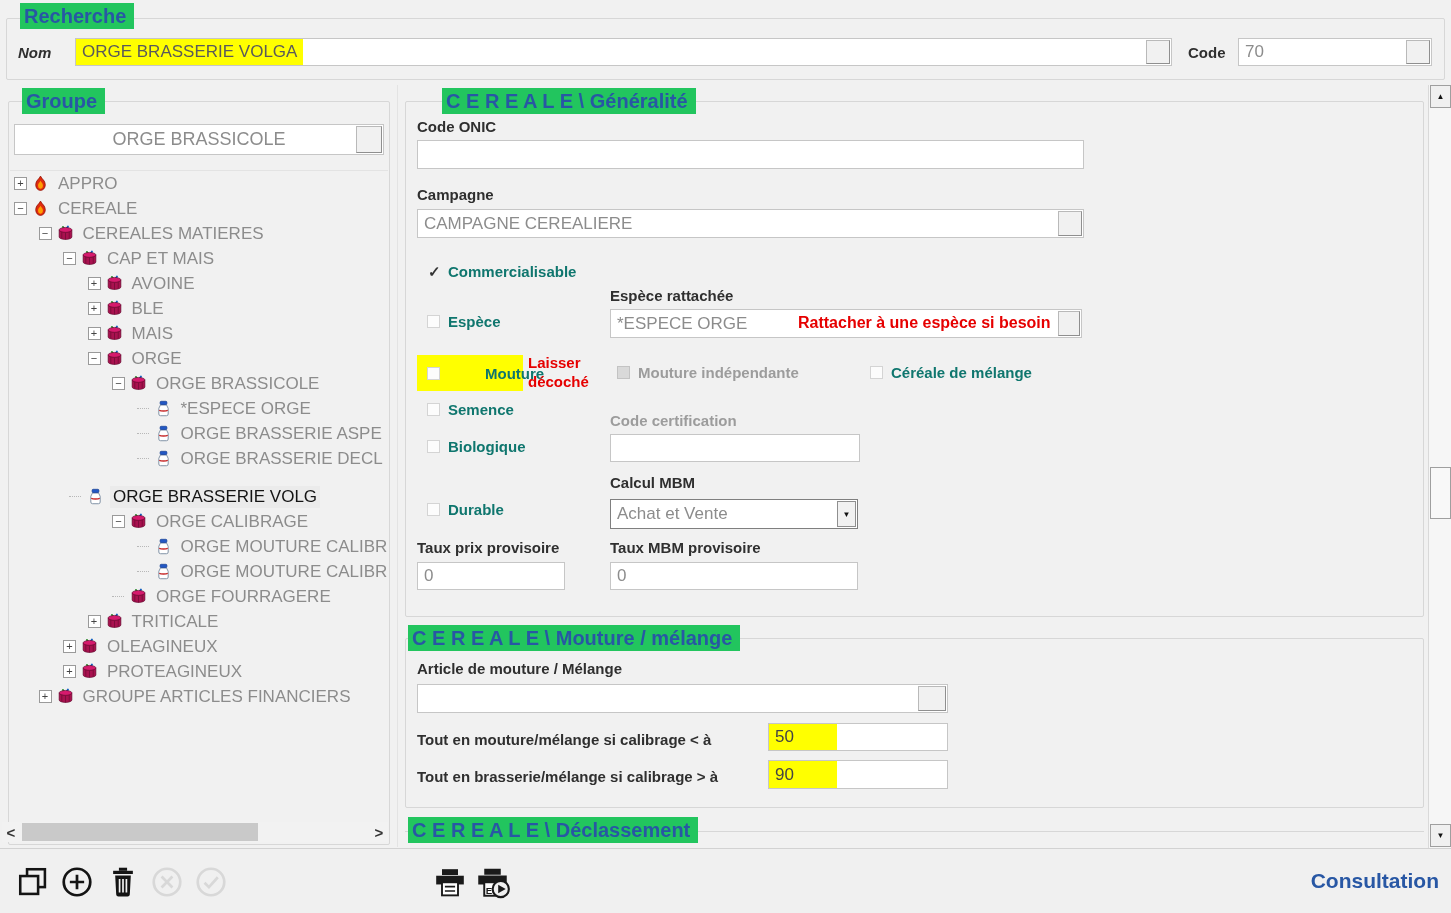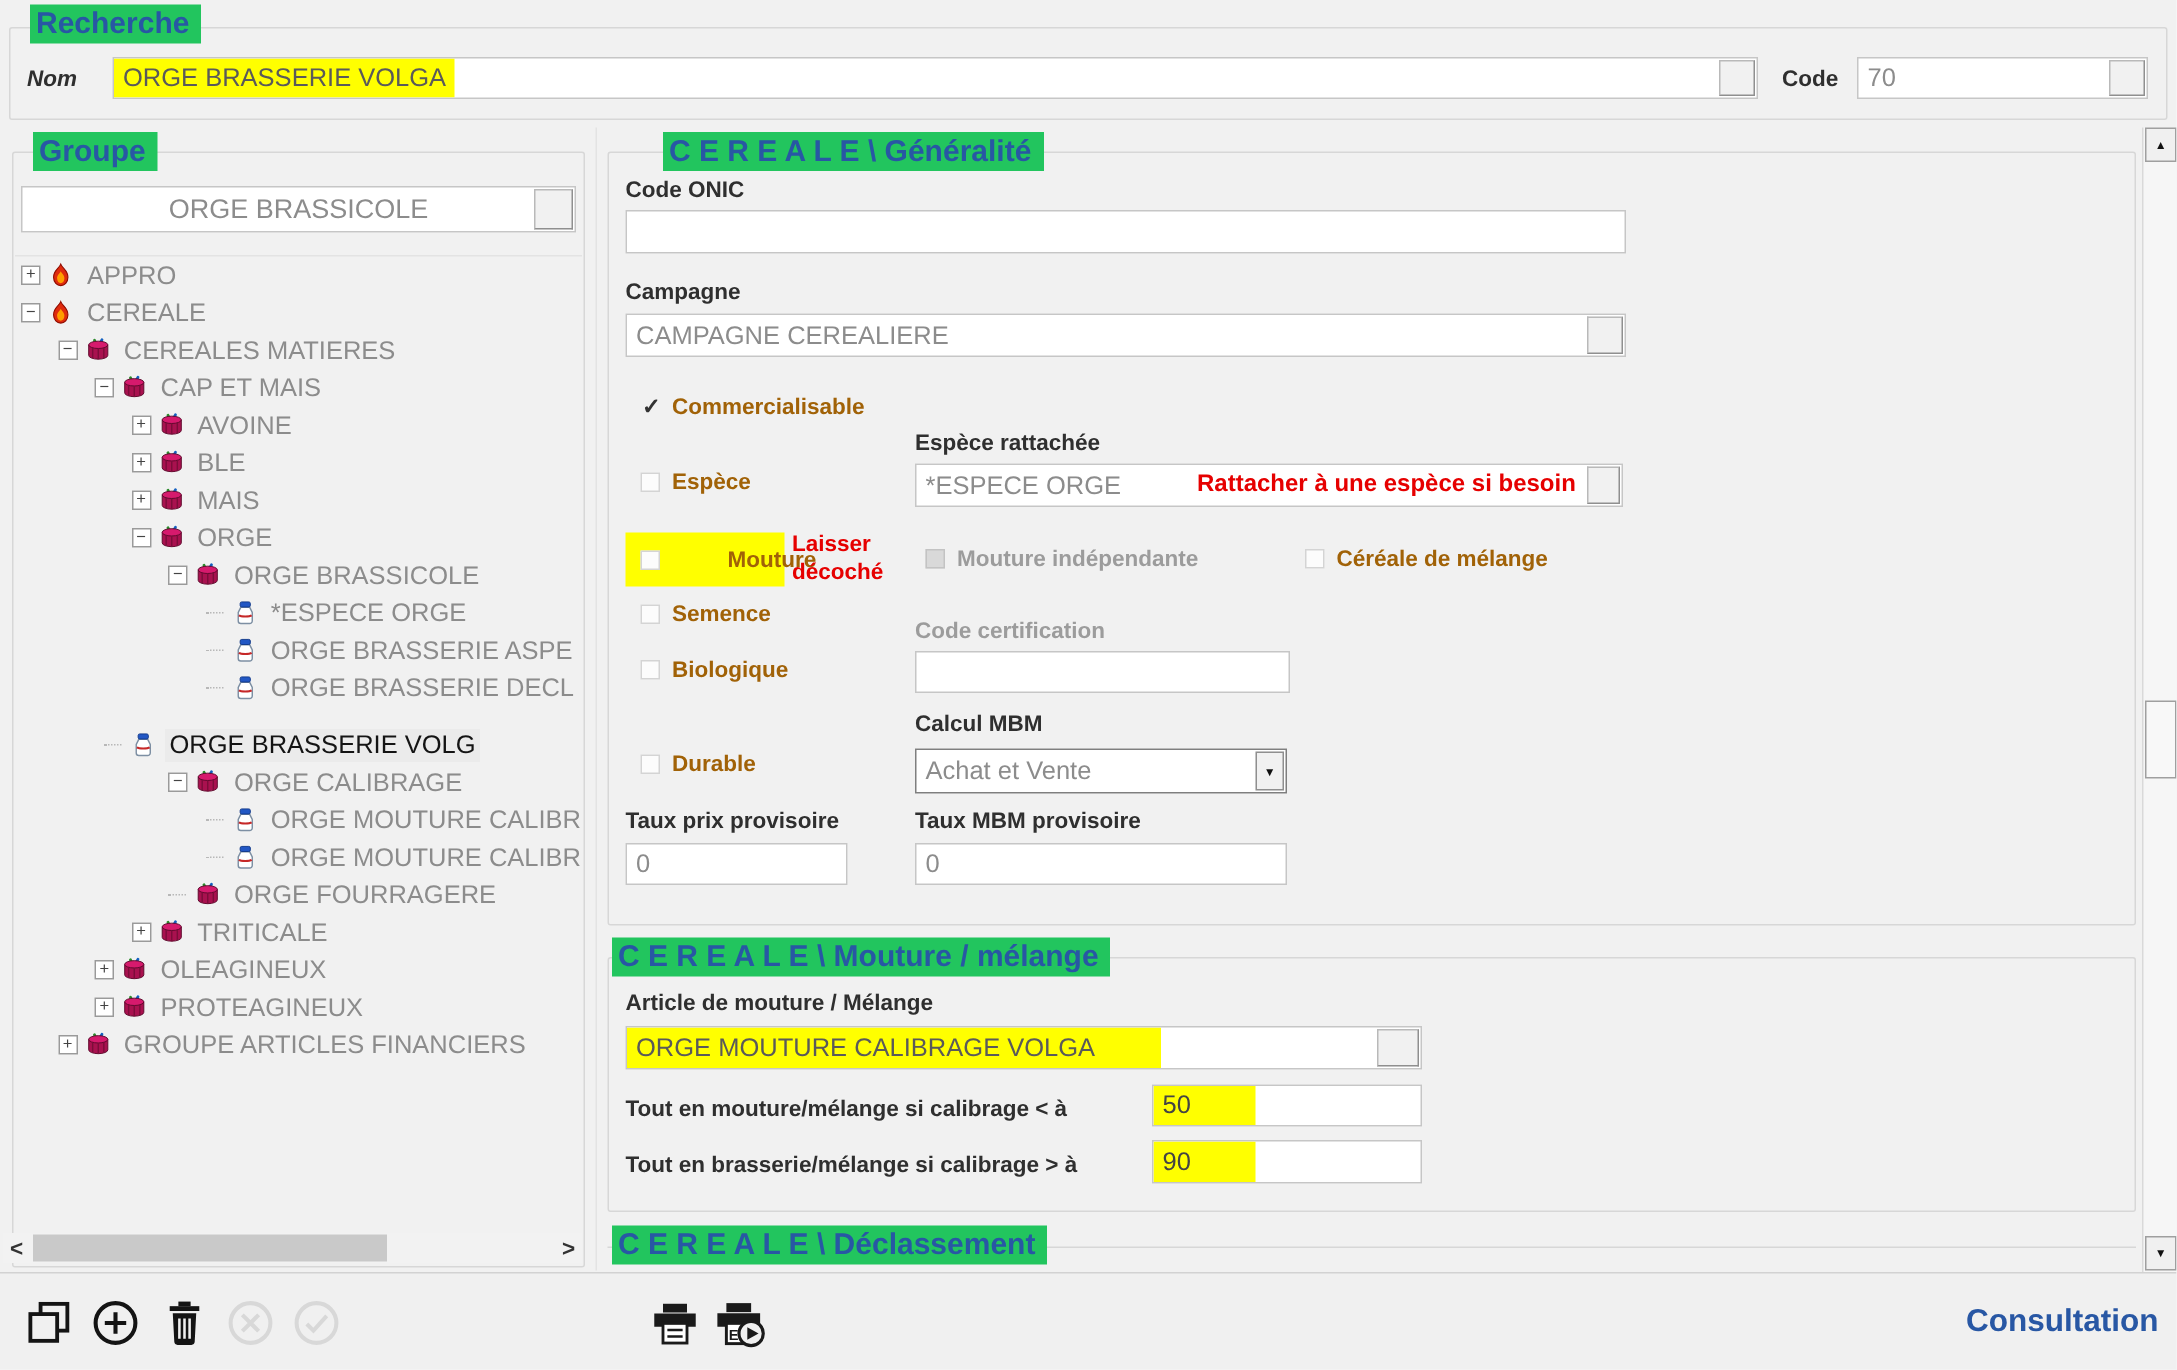--- a/index.html
+++ b/index.html
@@ -20,21 +20,21 @@
   .combo-btn{position:absolute;right:1px;top:1px;bottom:1px;width:24px;background:#f1f1f1;
              border:1px solid #b9b9b9;border-bottom-color:#8f8f8f;border-right-color:#8f8f8f;box-sizing:border-box;}
   .redtext{position:absolute;color:#e60000;font-weight:bold;font-size:16px;white-space:nowrap;}
   .redwrap{position:absolute;color:#e60000;font-weight:bold;font-size:15px;line-height:19px;width:72px;}
   
   .cb{position:absolute;display:flex;align-items:center;}
   .cbbox{width:13px;height:13px;background:#fcfcfc;border:1px solid #d4d4d4;box-sizing:border-box;flex:none;}
   .cbbox.dis{background:#d9d9d9;border-color:#c3c3c3;}
   .cbcheck{width:14px;font-size:15px;font-weight:bold;color:#333;flex:none;line-height:14px;}
   .cbcheck::before{content:"\2713";}
-  .cblabel{font-weight:bold;font-size:15px;color:#a16207;margin-left:8px;white-space:nowrap;}
+  .cblabel{font-weight:bold;font-size:15px;color:#0f766e;margin-left:8px;white-space:nowrap;}
   .cblabel.dis{color:#9c9c9c;}
   .cb.ylw{background:#ffff00;gap:37px;}
   
   .dropdown{position:absolute;background:#fff;border:1px solid #7f7f7f;box-sizing:border-box;
             display:flex;align-items:center;}
   .dropdown .val{font-size:17px;color:#8c8c8c;padding-left:6px;}
   .dd-btn{position:absolute;right:1px;top:1px;bottom:1px;width:19px;background:#f1f1f1;border:1px solid #8f8f8f;
           box-sizing:border-box;display:flex;align-items:center;justify-content:center;font-size:8px;color:#111;}
   
   .tree{position:absolute;left:10px;top:170px;width:378px;height:650px;overflow:hidden;border-top:1px solid #e3e3e3;}
@@ -383,21 +383,20 @@
   <div class="flabel" style="left:610px;top:539px;">Taux MBM provisoire</div>
   <div class="field" style="left:610px;top:562px;width:248px;height:28px;">
     <span class="val">0</span>
   </div>
 
   <div class="gbox" style="left:405px;top:638px;width:1019px;height:170px;"></div>
   <div class="gtitle" style="left:408px;top:625px;">C E R E A L E \ Mouture / mélange</div>
 
   <div class="flabel" style="left:417px;top:660px;">Article de mouture / Mélange</div>
   <div class="field" style="left:417px;top:684px;width:531px;height:29px;">
-    <span class="hl" style="width:344px;">ORGE MOUTURE CALIBRAGE VOLGA</span>
     <span class="combo-btn" style="width:28px;"></span>
   </div>
 
   <div class="flabel" style="left:417px;top:731px;">Tout en mouture/mélange si calibrage &lt; à</div>
   <div class="field" style="left:768px;top:723px;width:180px;height:28px;">
     <span class="hl" style="width:56px;color:#444;">50</span>
   </div>
 
   <div class="flabel" style="left:417px;top:768px;">Tout en brasserie/mélange si calibrage &gt; à</div>
   <div class="field" style="left:768px;top:760px;width:180px;height:29px;">

